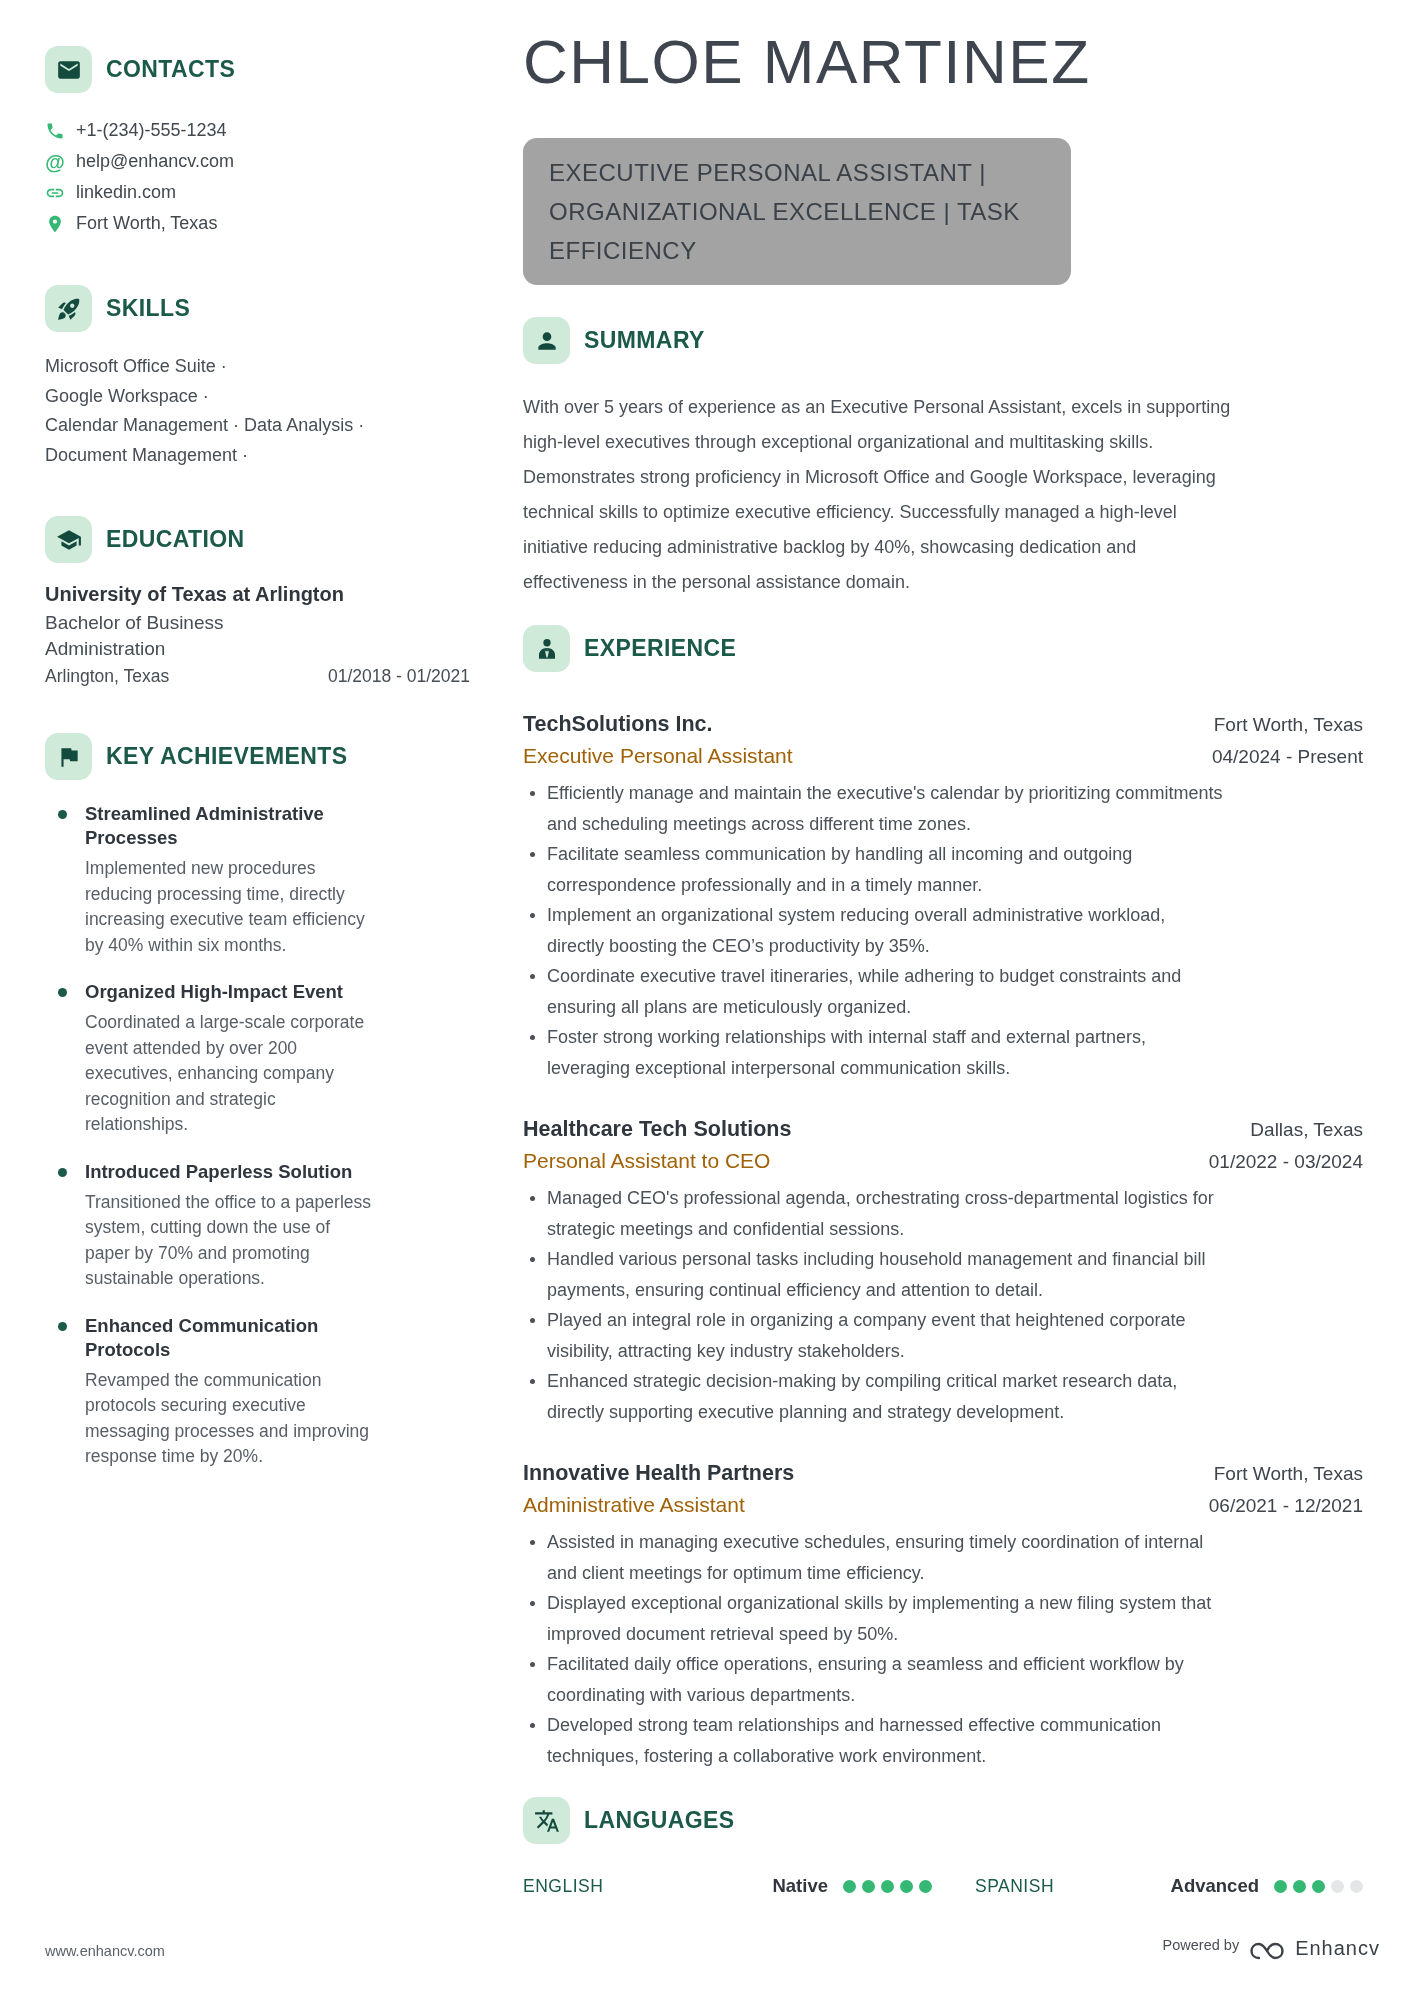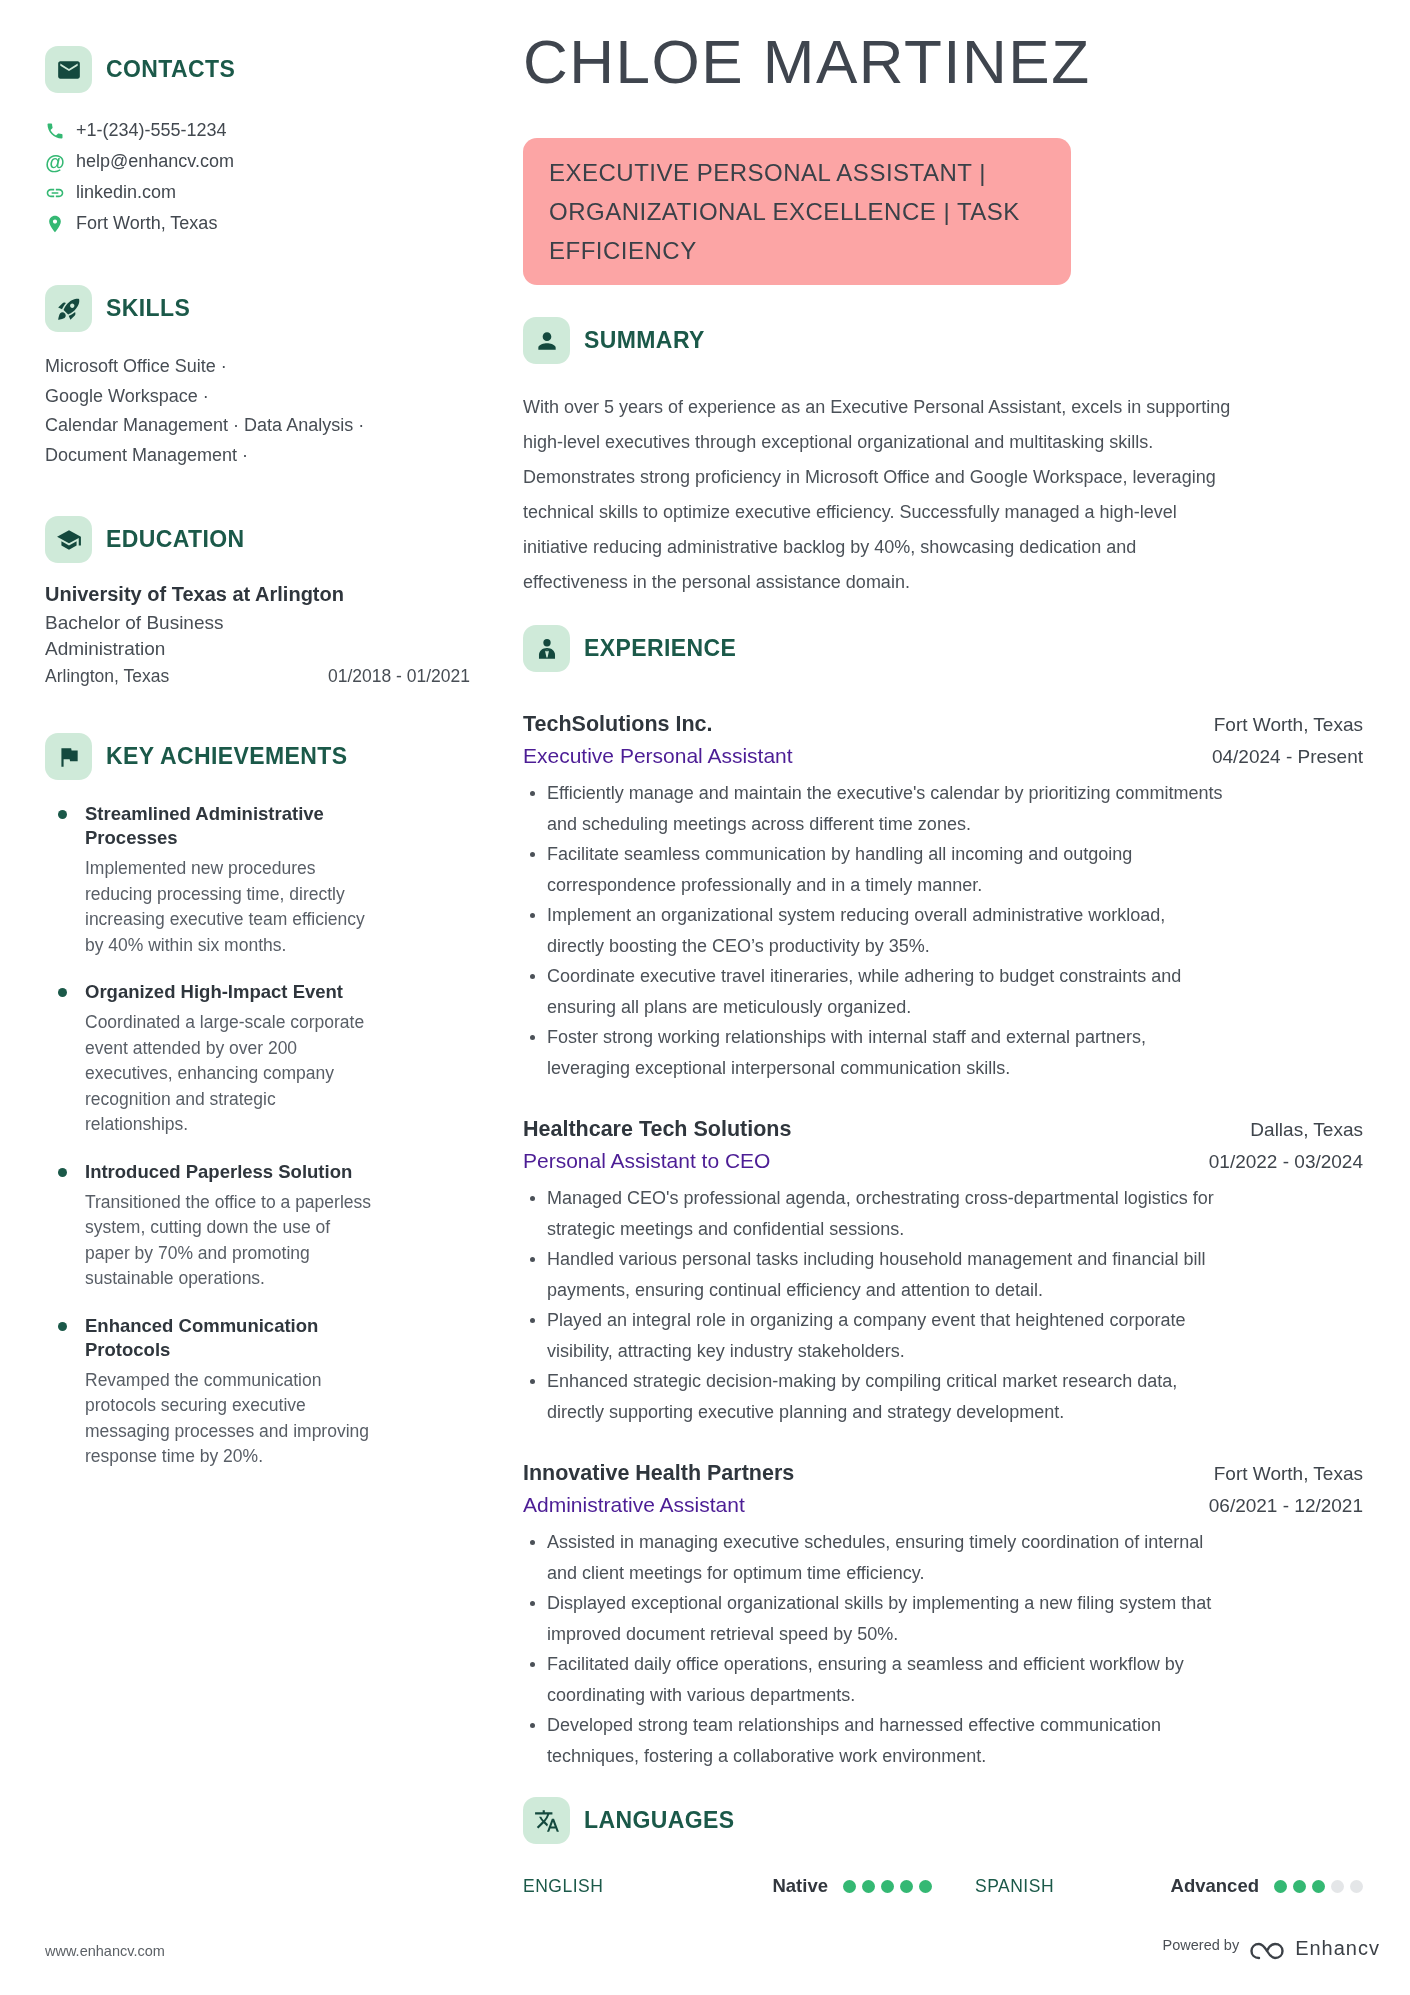--- a/index.html
+++ b/index.html
@@ -48,37 +48,37 @@
   .ach-title { font-size:18.5px; font-weight:bold; color:#2f363d; line-height:24px; max-width:270px; }
   .ach-body { margin-top:6px; font-size:17.5px; line-height:25.5px; color:#585e66; max-width:292px; }
 
   
   .main { width:840px; flex:0 0 840px; margin-left:53px; }
   .name {
     margin-top:26px; font-size:62px; font-weight:300; letter-spacing:1.5px;
     color:#3f454e; line-height:72px;
   }
   .headline {
-    margin-top:40px; display:inline-block; background:#fca5a5; border-radius:14px;
+    margin-top:40px; display:inline-block; background:#a3a3a3; border-radius:14px;
     padding:15px 26px; max-width:548px;
   }
   .headline-text {
     font-size:24px; line-height:39px; color:#3a4148; font-weight:500; letter-spacing:.5px;
   }
   .main .sec-head.summary { margin-top:32px; }
   .summary-text { margin-top:26px; font-size:18px; line-height:35px; color:#4b5158; max-width:710px; }
 
   .main .sec-head.experience { margin-top:25px; }
   .job { margin-top:16px; }
   .job + .job { margin-top:10px; }
   .job-row1 { display:flex; justify-content:space-between; align-items:baseline; }
   .job-company { font-size:21.5px; font-weight:bold; color:#2f363d; line-height:31px;margin-top:21px; }
   .job-loc { font-size:19px; color:#3f454c; }
   .job-row2 { display:flex; justify-content:space-between; align-items:baseline; }
-  .job-role { font-size:21px; color:#4c1d95; line-height:31px; }
+  .job-role { font-size:21px; color:#a16207; line-height:31px; }
   .job-dates { font-size:19px; color:#3f454c; }
   .job-bullets { list-style:none; margin-top:7px; max-width:700px; }
   .job-bullets li { position:relative; padding-left:24px; font-size:18px; line-height:30.5px; color:#4b5158; }
   .job-bullets li::before {
     content:""; position:absolute; left:7px; top:13px;
     width:5px; height:5px; border-radius:50%; background:#4b5158;
   }
 
   .main .sec-head.languages { margin-top:26px; }
   .lang-row { display:flex; margin-top:31px; }

